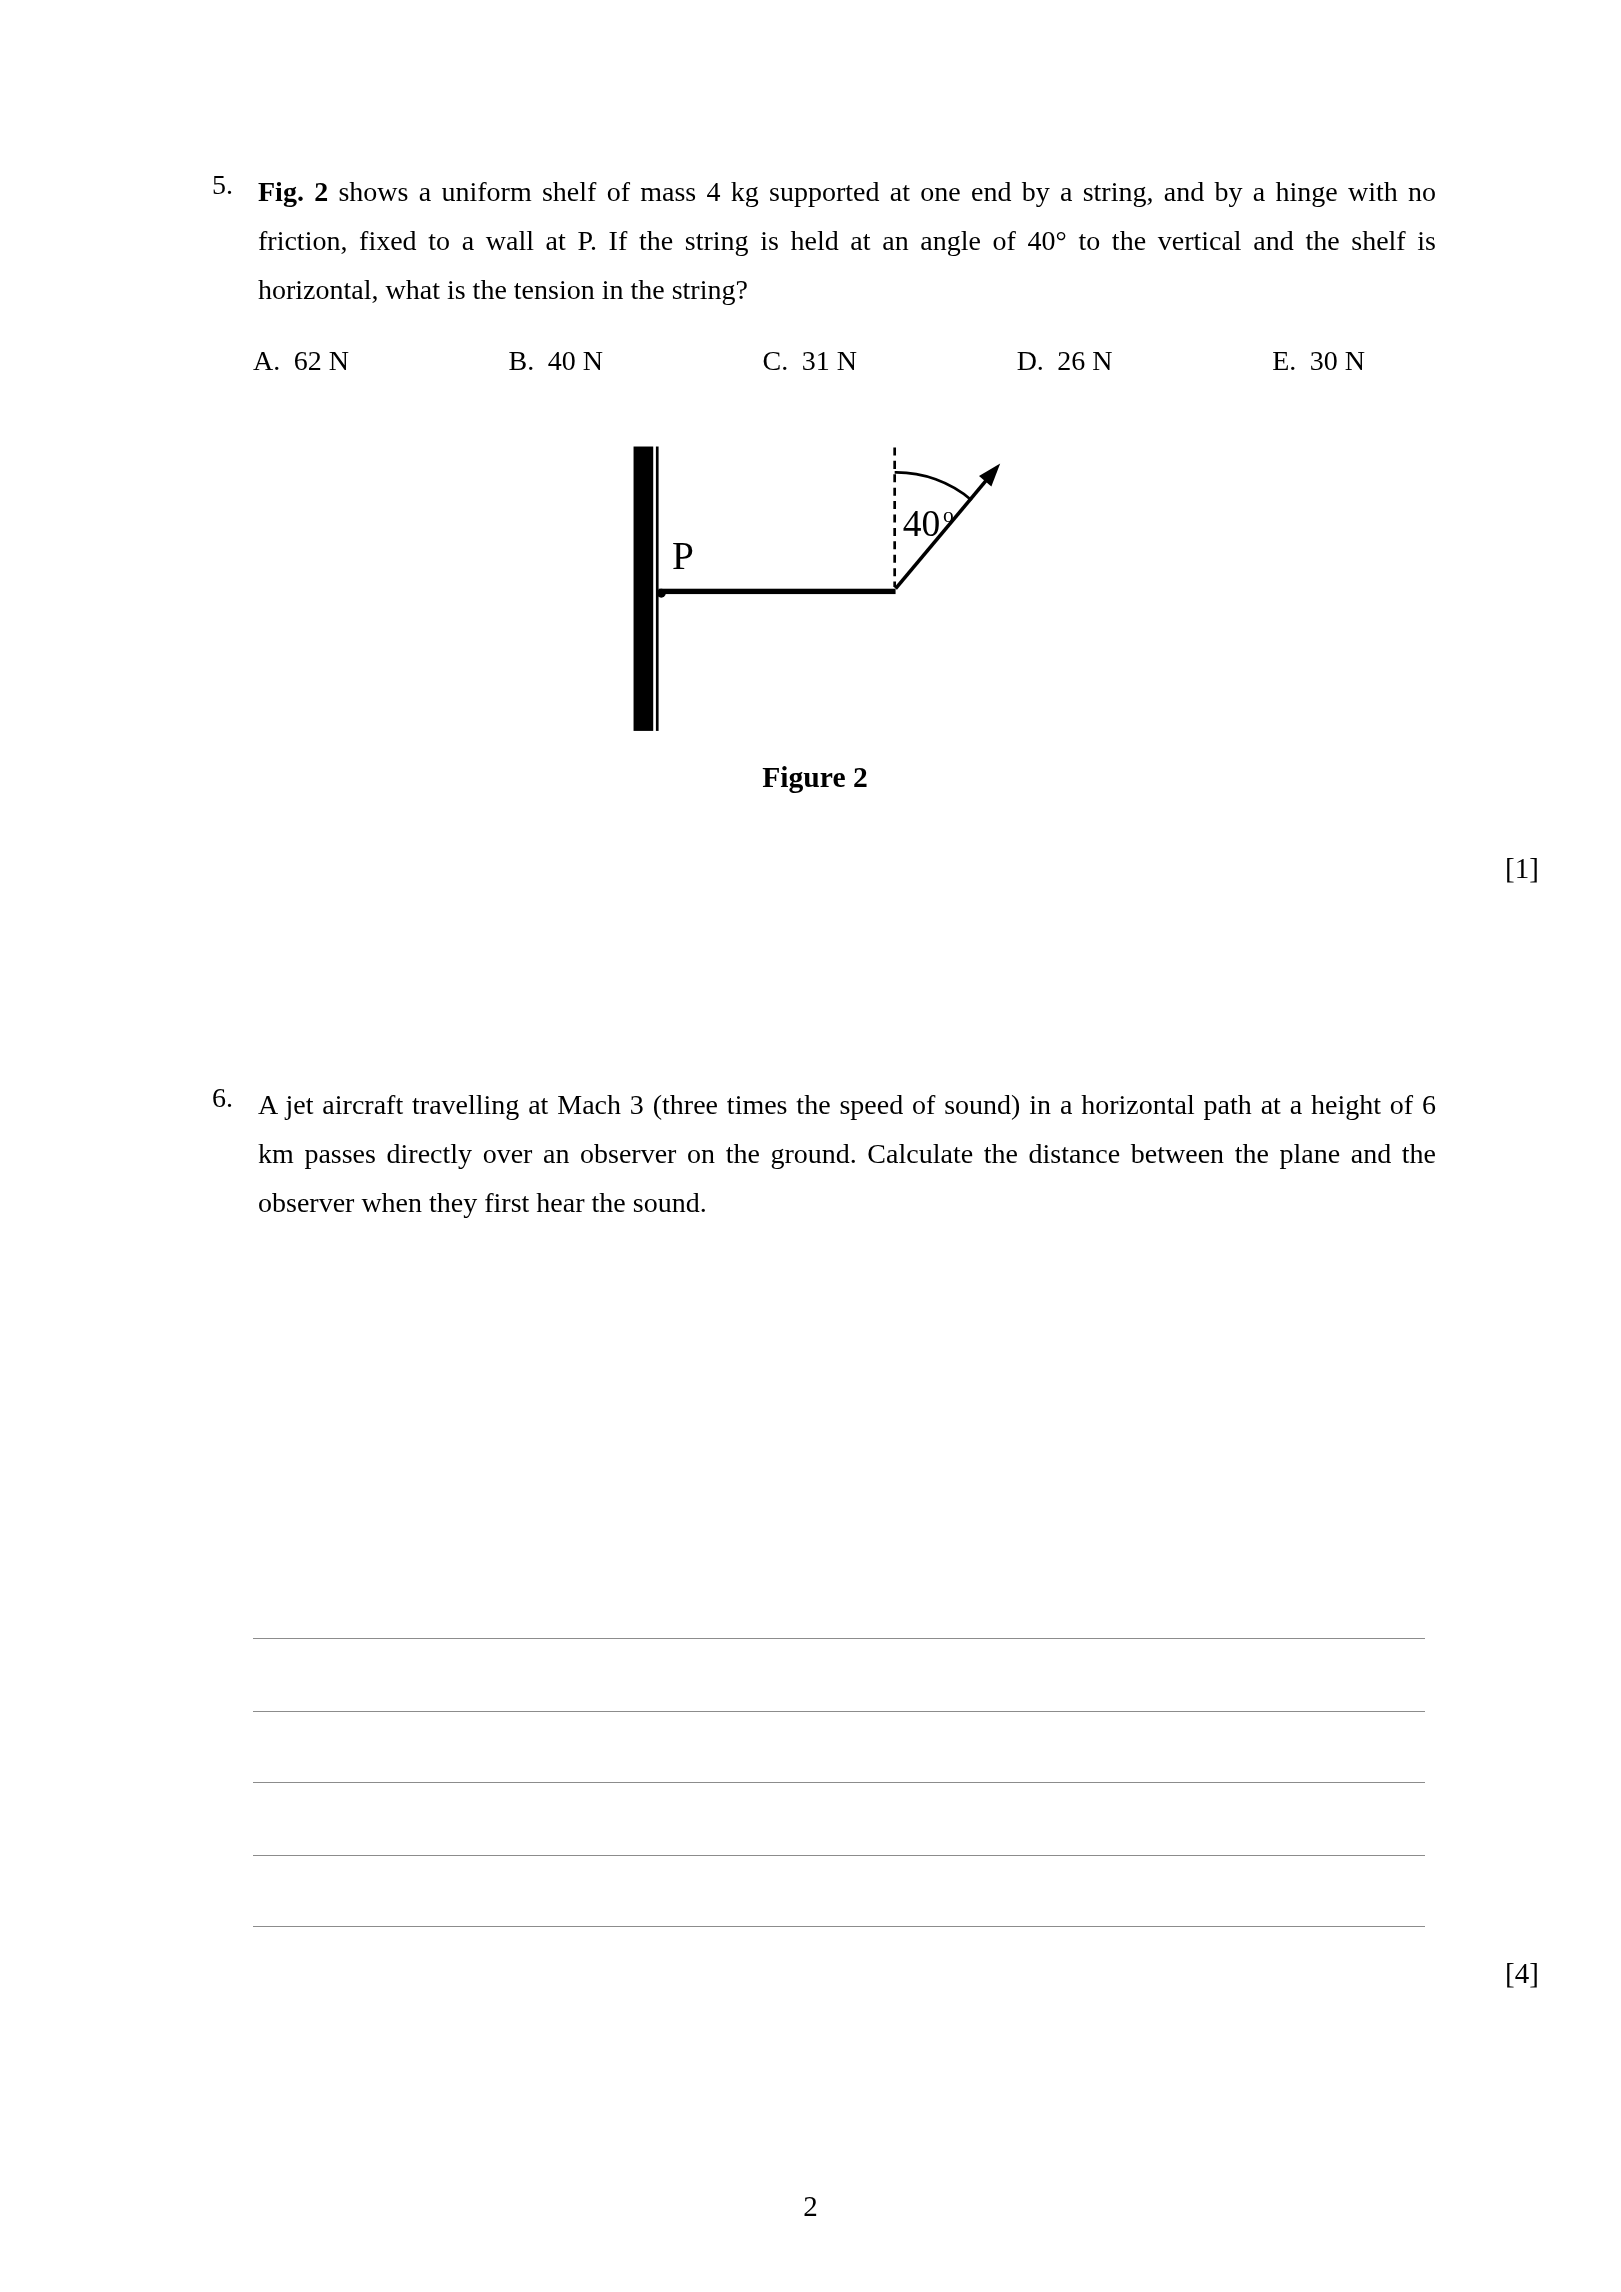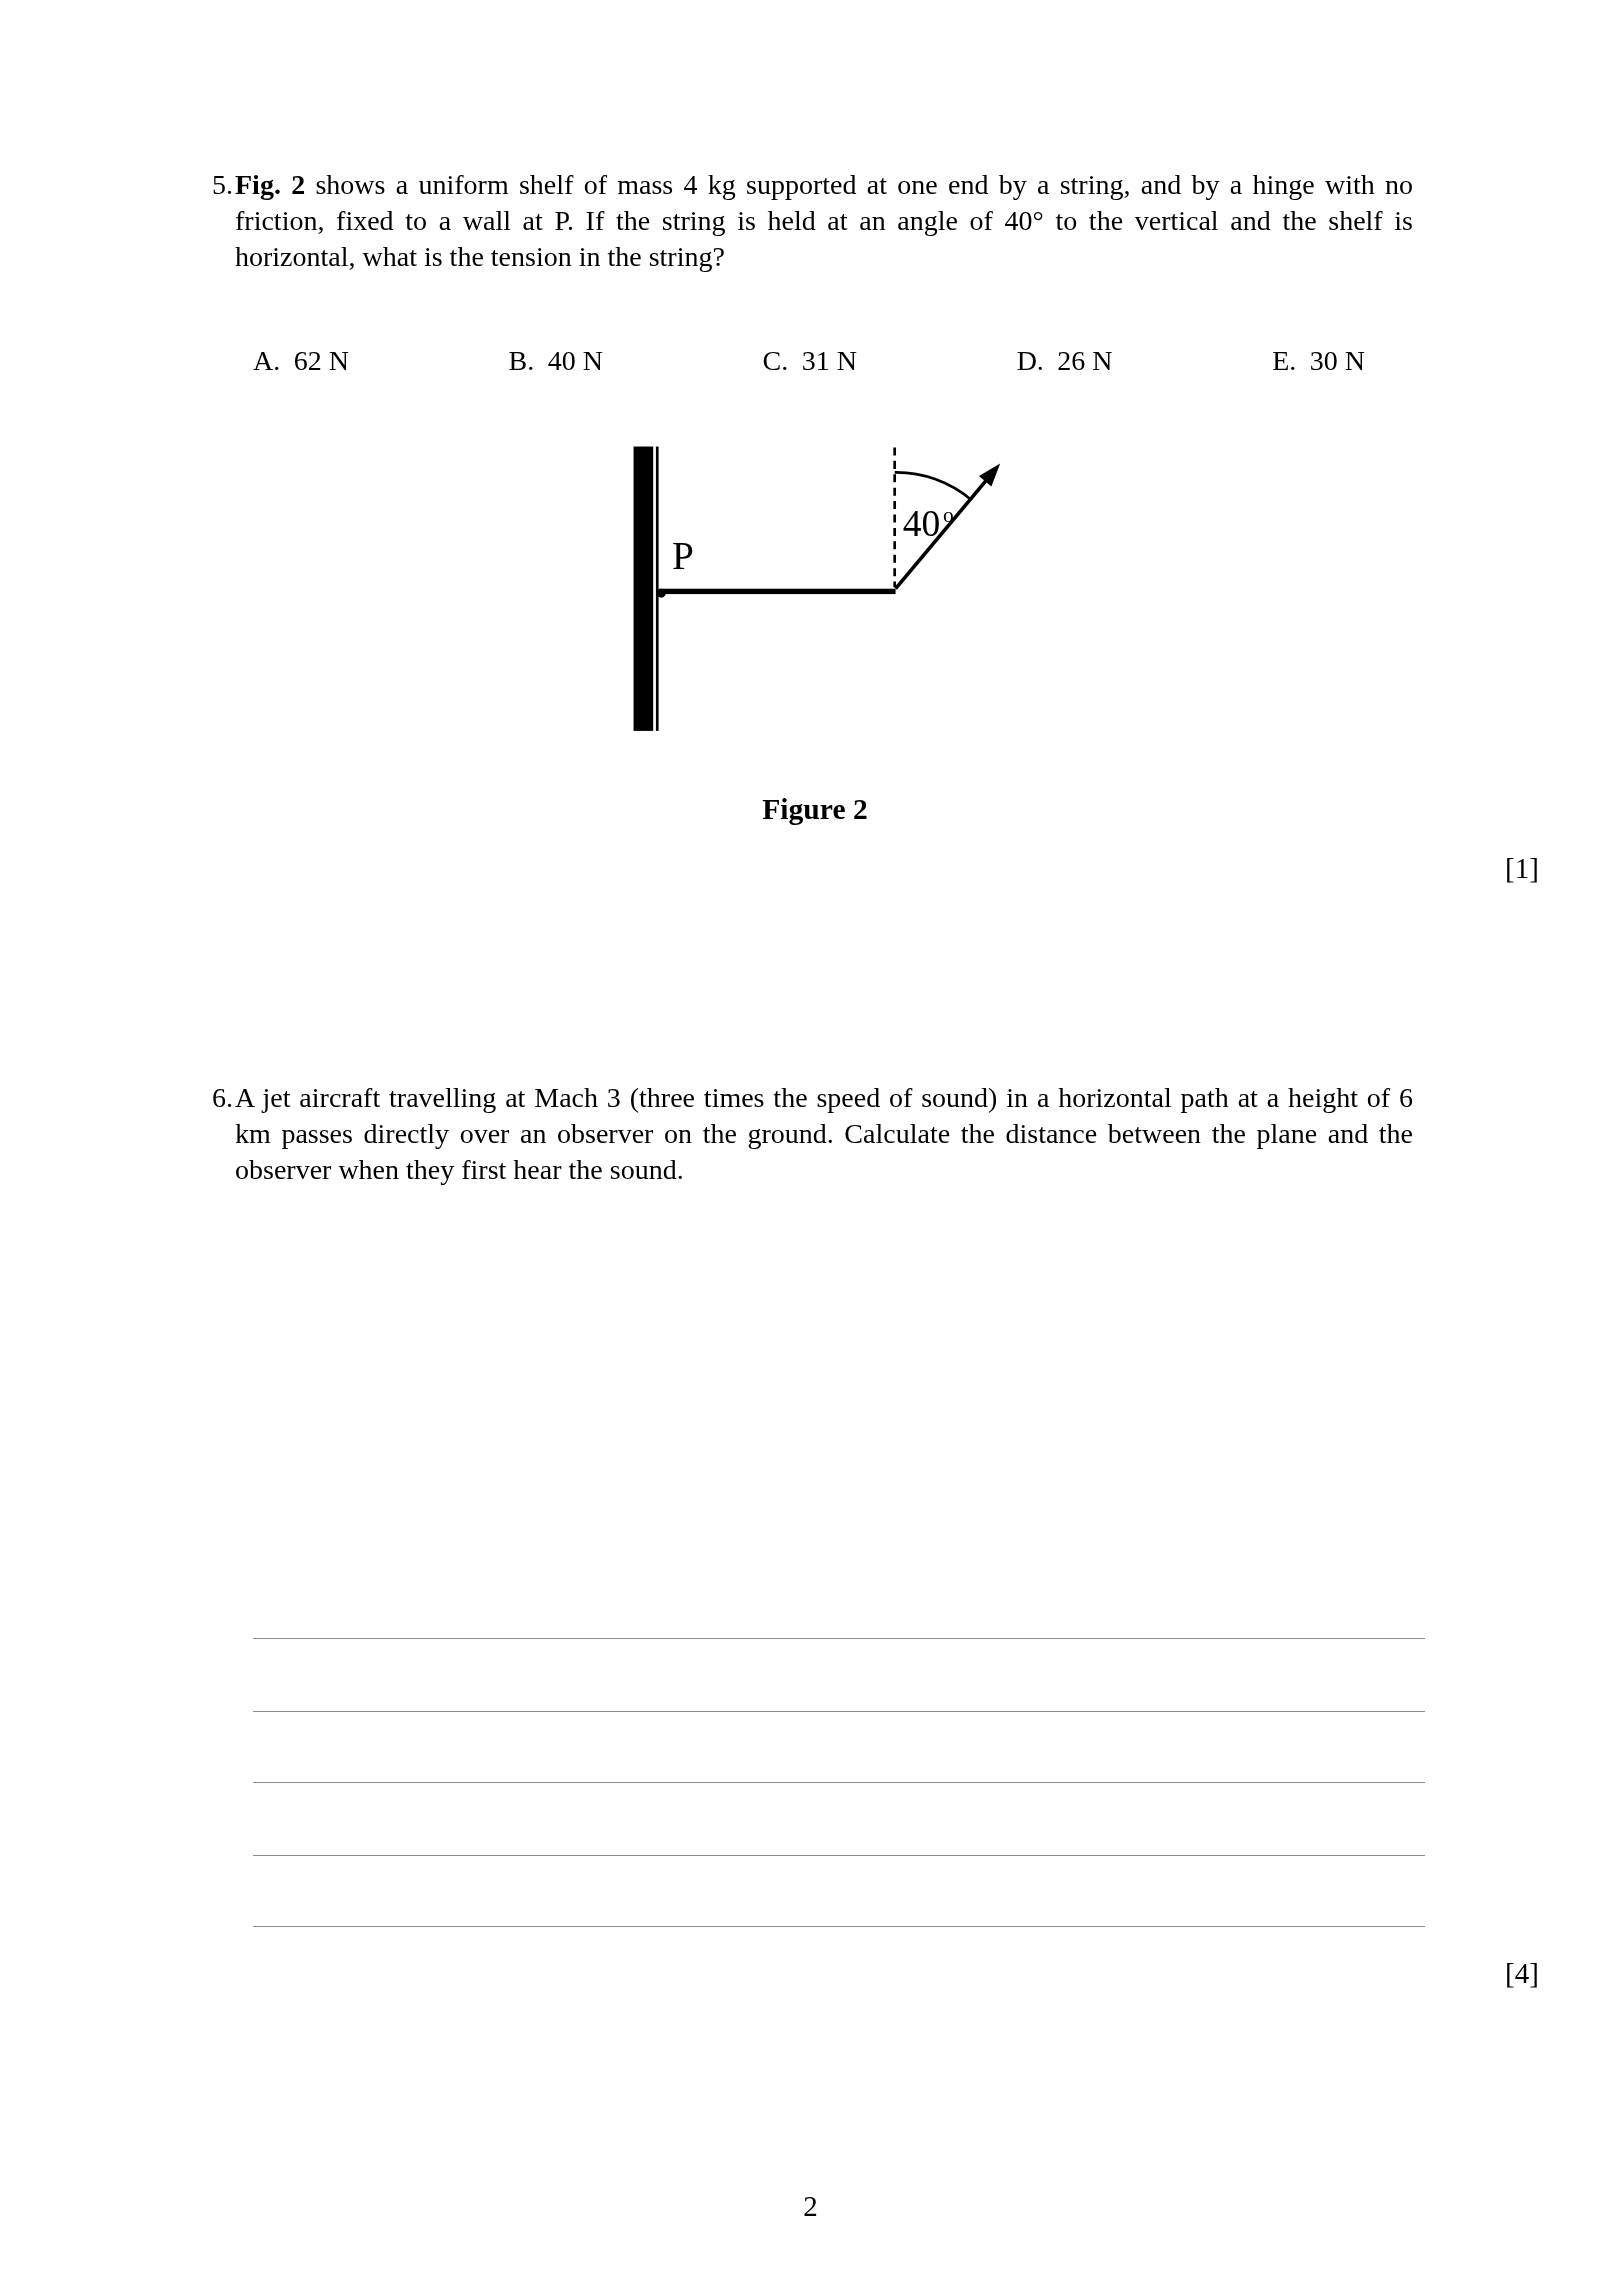--- a/index.html
+++ b/index.html
@@ -13,24 +13,24 @@
     overflow: hidden;
   }
   .q-block { position: absolute; left: 212px; }
   #q5-block { top: 167px; }
   #q6-block { top: 1080px; }
   .q-number {
     position: absolute; left: 0; top: 0;
     font-size: 28px; line-height: 36px;
   }
   .q-text {
-    margin: 0 0 0 23px;
+    margin: 0 0 0 46px;
     width: 1178px;
     font-size: 28px;
-    line-height: 36px;
+    line-height: 49px;
     text-align: justify;
   }
   .options-row {
     position: absolute;
     left: 253px; top: 343px;
     width: 1112px;
     display: flex;
     justify-content: space-between;
     font-size: 28px;
     line-height: 36px;
@@ -38,21 +38,20 @@
   .option { white-space: nowrap; }
   .opt-label { display: inline-block; margin-right: 13.4px; }
   .figure-svg { position: absolute; left: 618px; top: 434px; }
   .fig-caption {
     position: absolute;
     left: 627px; top: 761px;
     width: 376px;
     text-align: center;
     font-size: 29.6px;
     font-weight: bold;
-    margin-top: 32px;
   }
   .marks { position: absolute; font-size: 29px; line-height: 34px; }
   #marks-q5 { left: 1505px; top: 851px; }
   #marks-q6 { left: 1505px; top: 1956px; }
   .answer-line {
     position: absolute;
     left: 253px;
     width: 1172px;
     height: 0;
     border-top: 1.8px solid #8c8c8c;

